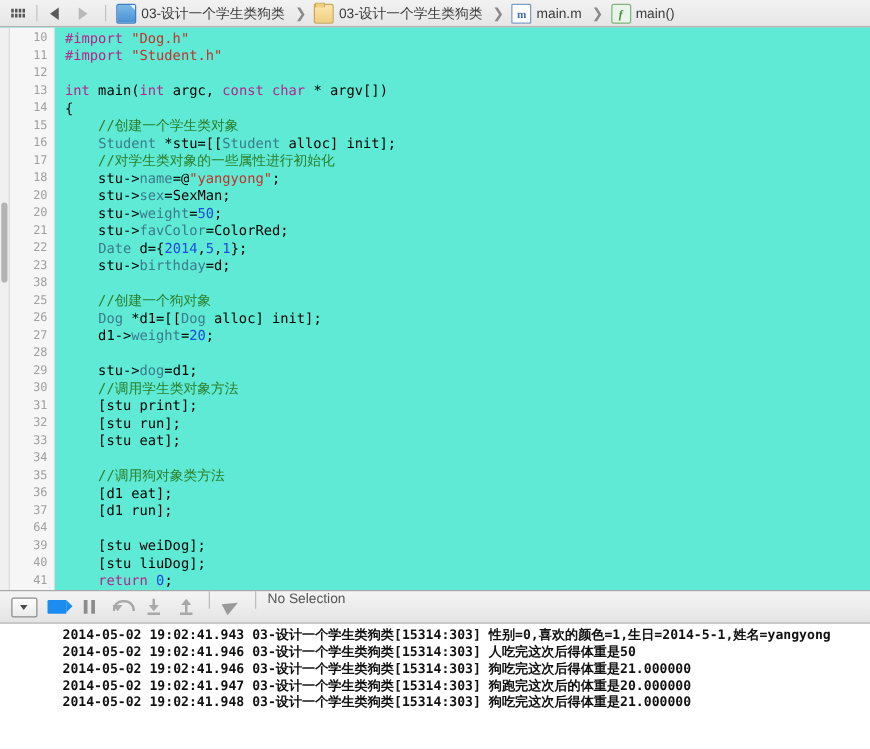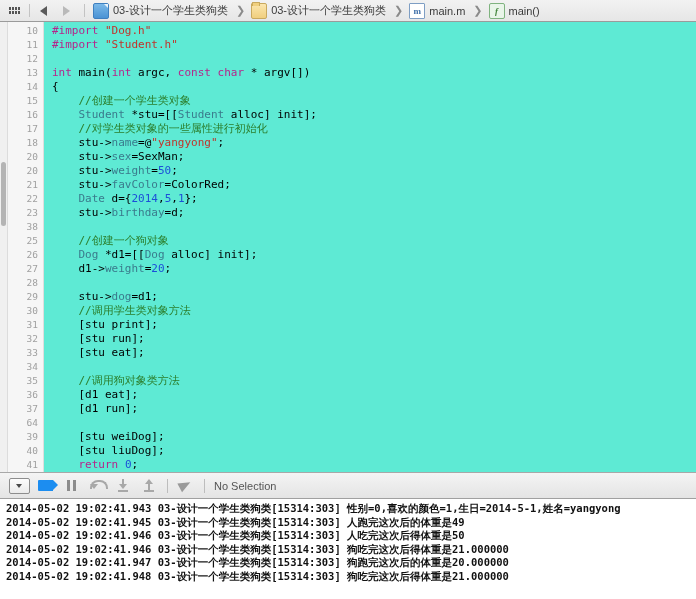--- a/index.html
+++ b/index.html
@@ -71,21 +71,21 @@
   .t{color:#3a7b8c;margin-top:36px;}      
   .m{color:#3a7b8c;}      
   .n{color:#1c4fd8;}      
   .pp{color:#b5258b;}     
 
   
   .debugbar{
     height:25px;min-height:25px;
     background:linear-gradient(to bottom,#f4f4f4,#e4e4e4);
     border-top:1px solid #a8a8a8;border-bottom:1px solid #a0a0a0;
-    display:flex;align-items:center;gap:0;padding:0 6px;
+    display:flex;gap:0;padding:0 6px;
     font-size:11px;color:#4a4a4a;
   }
   .dbtn{width:26px;height:25px;display:flex;align-items:center;justify-content:center;}
   .panelbtn{width:19px;height:14px;border:1px solid #8d8d8d;border-radius:2px;background:linear-gradient(to bottom,#fdfdfd,#ebebeb);
             display:flex;align-items:center;justify-content:center;}
   .panelbtn:after{content:"";border-left:3.5px solid transparent;border-right:3.5px solid transparent;border-top:4px solid #4a4a4a;}
   .flag{width:15px;height:11px;background:#1c8df0;position:relative;border-radius:1px 0 0 1px;}
   .flag:after{content:"";position:absolute;left:15px;top:0;border-top:5.5px solid transparent;border-bottom:5.5px solid transparent;border-left:5px solid #1c8df0;}
   .pause{display:flex;gap:3px;}
   .pause b{display:block;width:3px;height:11px;background:#8c8c8c;}
@@ -106,20 +106,21 @@
 
   
   .console{
     flex:0 0 auto;height:100px;background:#ffffff;overflow:hidden;
     padding:3px 0 0 6px;box-sizing:border-box;
   }
   .console div{
     font-family:"DejaVu Sans Mono","Liberation Mono",monospace;
     font-size:10.5px;line-height:13.5px;font-weight:bold;color:#111111;
     white-space:pre;
+    margin-left:44px;
   }
 </style>
 </head>
 <body>
 
 <div class="app">
 
   <div class="jumpbar">
     <div class="grid-icon">
       <i>
@@ -241,20 +242,19 @@
     <div class="divider"></div>
     <div class="dbtn">
         <div class="loc"></div>
       </div>
     <div class="divider"></div>
     <span class="nosel">No Selection</span>
   </div>
 
   <div class="console" id="console">
       <div>2014-05-02 19:02:41.943 03-设计一个学生类狗类[15314:303] 性别=0,喜欢的颜色=1,生日=2014-5-1,姓名=yangyong</div>
-      <div>2014-05-02 19:02:41.945 03-设计一个学生类狗类[15314:303] 人跑完这次后的体重是49</div>
       <div>2014-05-02 19:02:41.946 03-设计一个学生类狗类[15314:303] 人吃完这次后得体重是50</div>
       <div>2014-05-02 19:02:41.946 03-设计一个学生类狗类[15314:303] 狗吃完这次后得体重是21.000000</div>
       <div>2014-05-02 19:02:41.947 03-设计一个学生类狗类[15314:303] 狗跑完这次后的体重是20.000000</div>
       <div>2014-05-02 19:02:41.948 03-设计一个学生类狗类[15314:303] 狗吃完这次后得体重是21.000000</div>
     </div>
 
 </div>
 
 </body></html>

